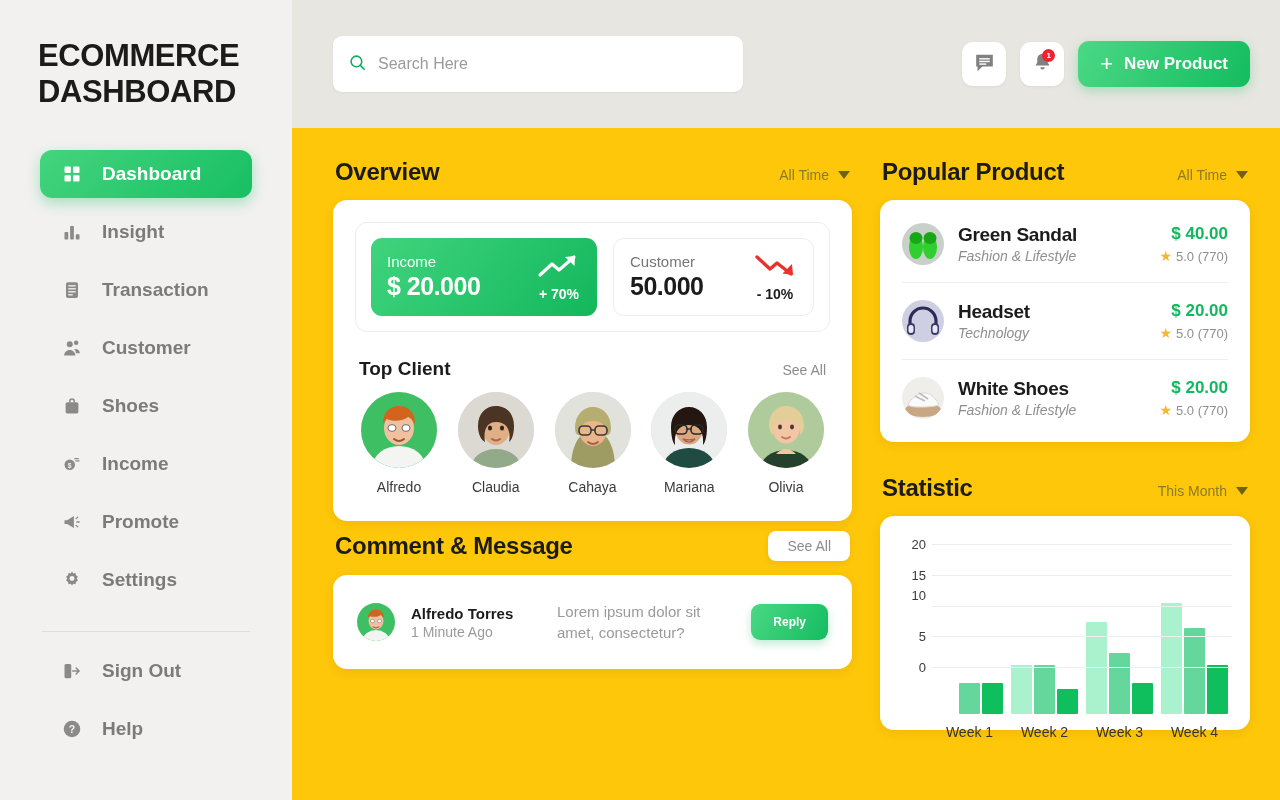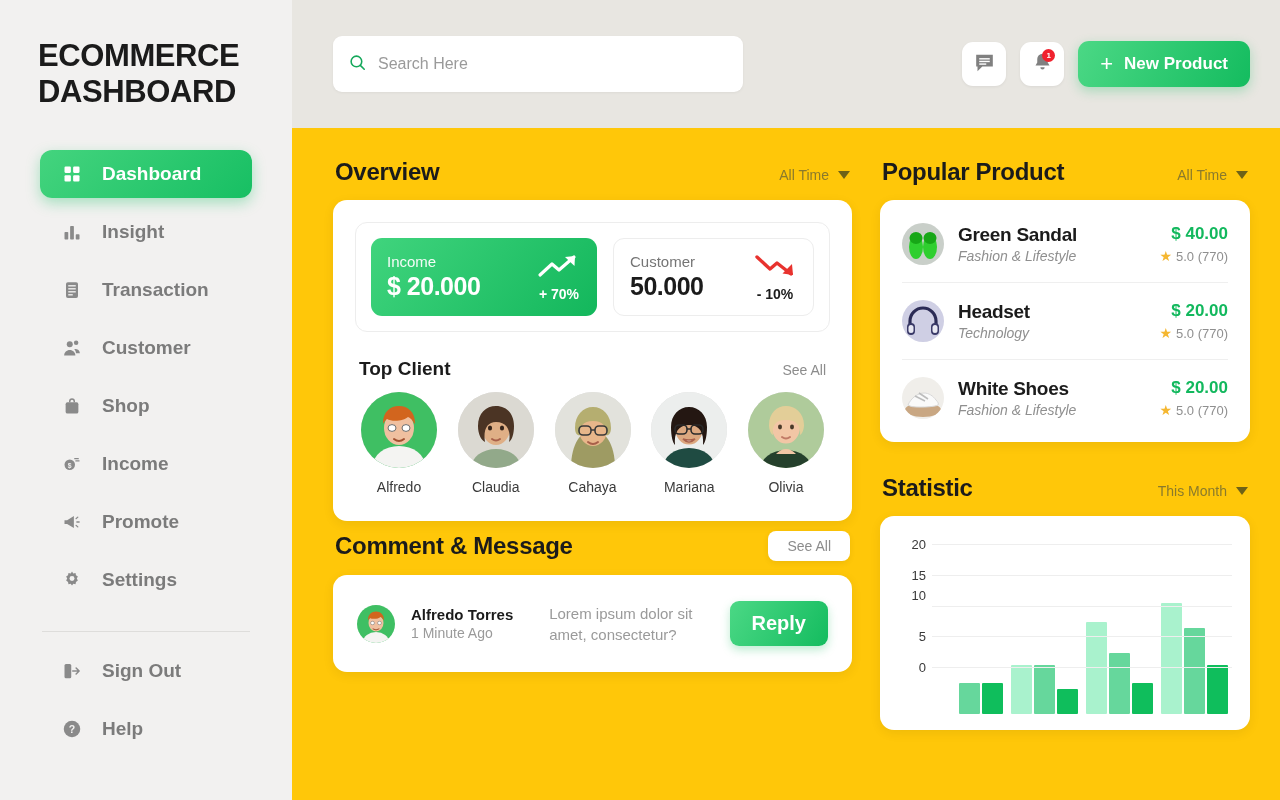--- a/index.html
+++ b/index.html
@@ -158,21 +158,21 @@
   }
   .comment-card { padding: 26px 24px; display: flex; align-items: center; gap: 16px; }
   .cm-avatar { width: 38px; height: 38px; border-radius: 50%; overflow: hidden; flex: 0 0 38px; position: relative; }
   .cm-who { width: 130px; }
   .cm-name { font-size: 15px; font-weight: 700; color: #1B1B1B; }
   .cm-time { font-size: 14px; color: #9A9A9A; margin-top: 2px; }
   .cm-text { font-size: 15px; color: #9A9A9A; line-height: 1.4; width: 175px; }
   .btn-reply {
     margin-left: auto; border: 0; cursor: pointer; font-family: inherit;
     background: linear-gradient(120deg, #4BD885 0%, #14BC5F 100%);
-    color: #fff; font-size: 20px; font-weight: 700;
+    color: #fff; font-size: 12px; font-weight: 700;
     padding: 11px 22px; border-radius: 9px;
     box-shadow: 0 4px 10px rgba(20,188,95,.28);
   }
 
   
   .product-card { padding: 6px 22px; }
   .product-row { display: flex; align-items: center; gap: 14px; padding: 17px 0; border-bottom: 1px solid #EFEFEF; }
   .product-row:last-child { border-bottom: 0; }
   .p-thumb { width: 42px; height: 42px; border-radius: 50%; overflow: hidden; flex: 0 0 42px; position: relative; }
   .p-info { flex: 1; min-width: 0; }
@@ -258,21 +258,21 @@
           </span>
         <span>Customer</span>
       </div>
       <div class="nav-item">
         <span class="ico">
             <svg viewBox="0 0 24 24">
               <path d="M8 7V5.5a4 4 0 018 0V7h-2V5.5a2 2 0 00-4 0V7z"></path>
               <rect x="3.5" y="7" width="17" height="15" rx="2.5"></rect>
             </svg>
           </span>
-        <span>Shop</span>
+        <span>Shoes</span>
       </div>
       <div class="nav-item">
         <span class="ico">
             <svg viewBox="0 0 24 24">
               <circle cx="9" cy="13" r="7"></circle>
               <text x="9" y="17" font-size="9" text-anchor="middle" fill="#F2F1F0" font-family="sans-serif" font-weight="bold">$</text>
               <path d="M15 4h6v1.8h-6zM16.5 7h5.5v1.8h-5.5z"></path>
             </svg>
           </span>
         <span>Income</span>
@@ -622,20 +622,26 @@
                     <div class="bar" style="height: 92.25px; background: rgb(169, 242, 205);"></div>
                     <div class="bar" style="height: 61.5px; background: rgb(102, 215, 156);"></div>
                     <div class="bar" style="height: 30.75px; background: rgb(15, 190, 92);"></div>
                   </div>
                   <div class="group">
                     <div class="bar" style="height: 110.7px; background: rgb(169, 242, 205);"></div>
                     <div class="bar" style="height: 86.1px; background: rgb(102, 215, 156);"></div>
                     <div class="bar" style="height: 49.2px; background: rgb(15, 190, 92);"></div>
                   </div>
                 </div>
+              <div class="x-labels">
+                  <div class="x-label">Week 1</div>
+                  <div class="x-label">Week 2</div>
+                  <div class="x-label">Week 3</div>
+                  <div class="x-label">Week 4</div>
+                </div>
             <div class="grid-line" style="top: 127px;"></div>
                 <div class="grid-line" style="top: 96.25px;"></div>
                 <div class="grid-line" style="top: 65.5px;"></div>
                 <div class="grid-line" style="top: 34.75px;"></div>
                 <div class="grid-line" style="top: 4px;"></div>
               </div>
           </div>
         </div>
       </section>
 

